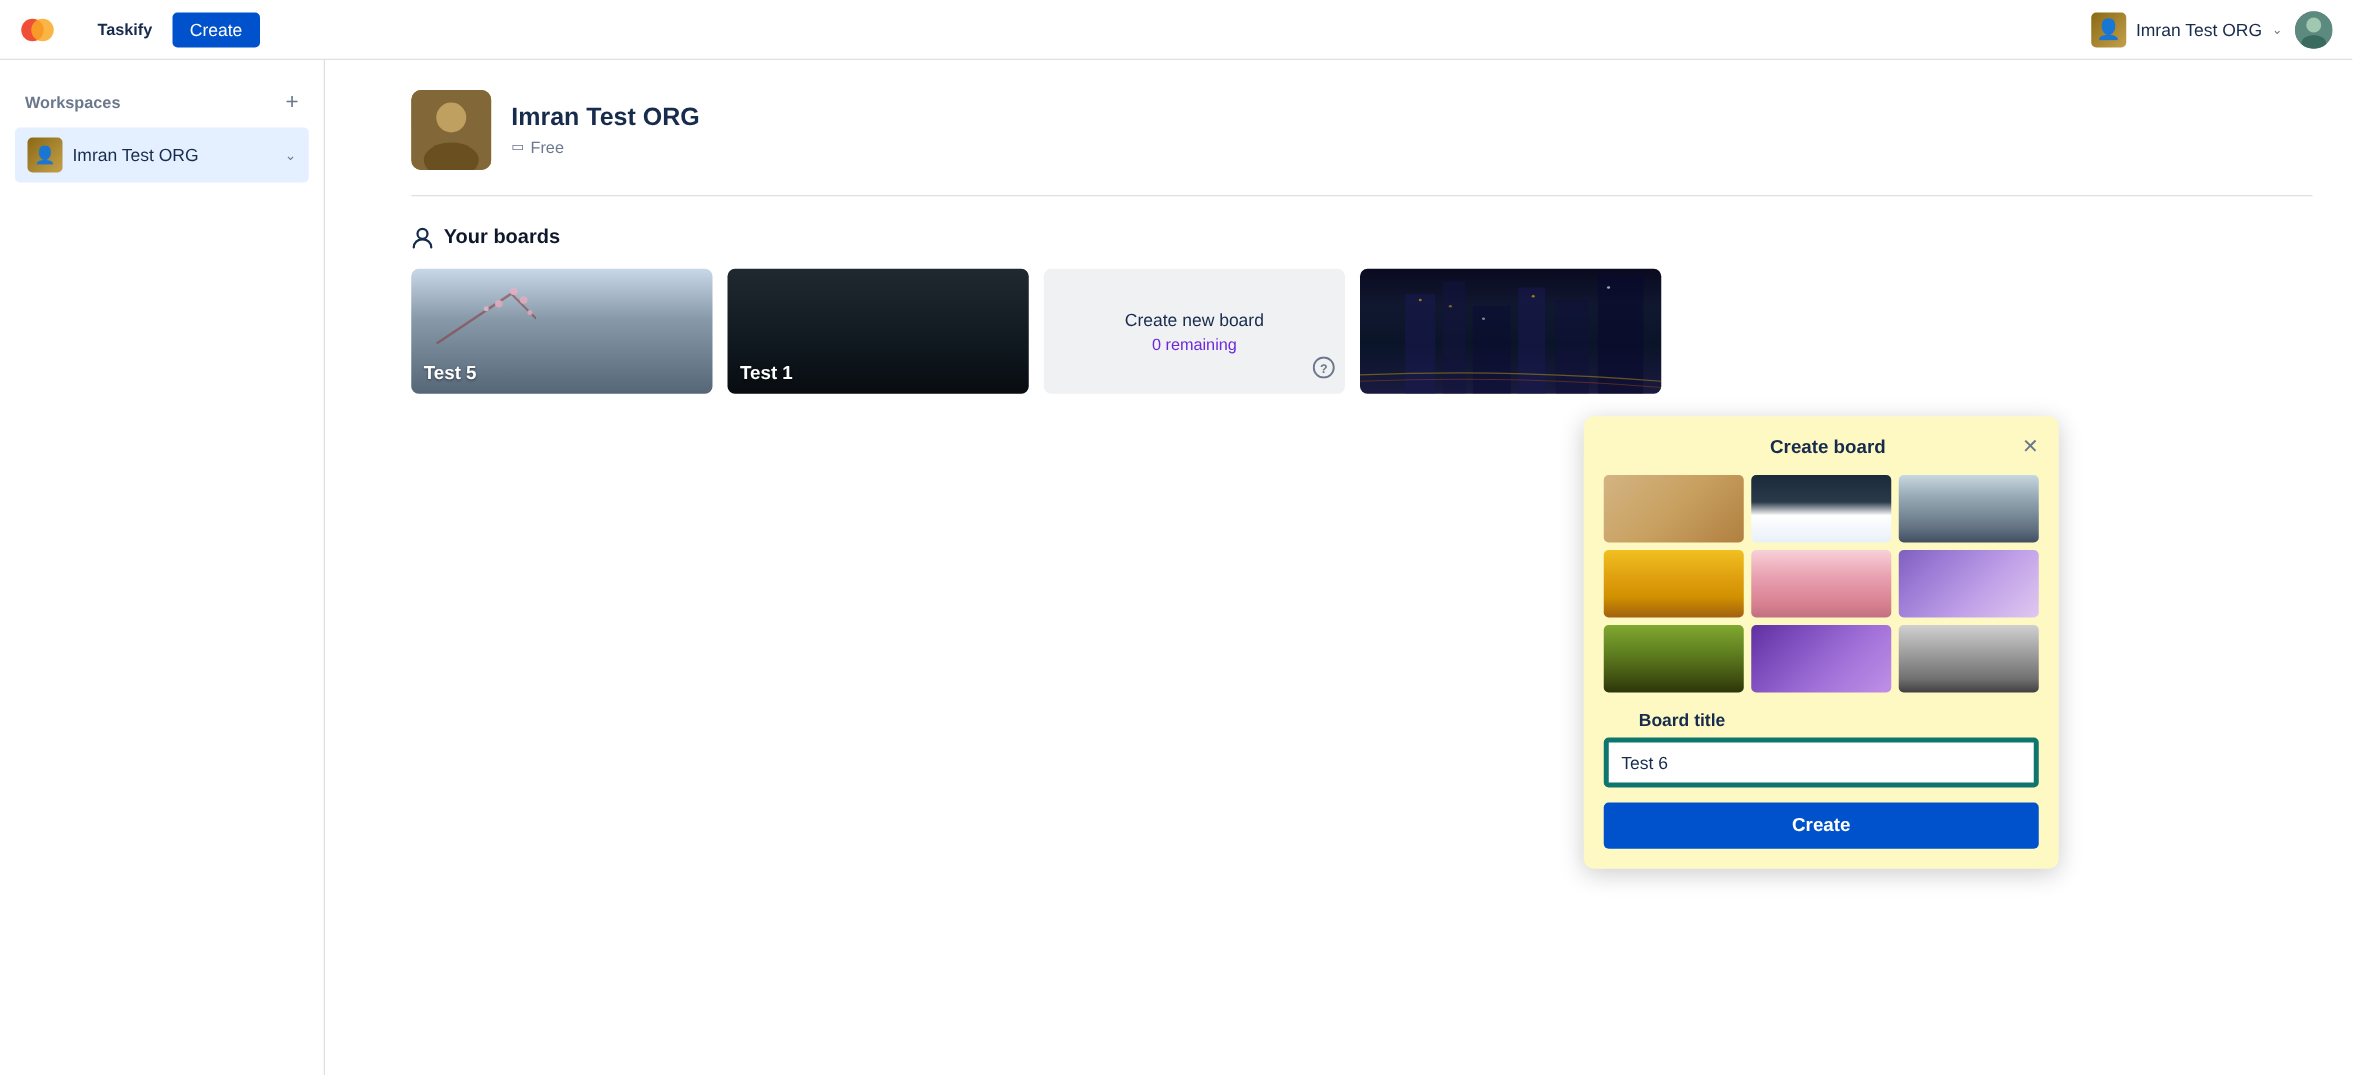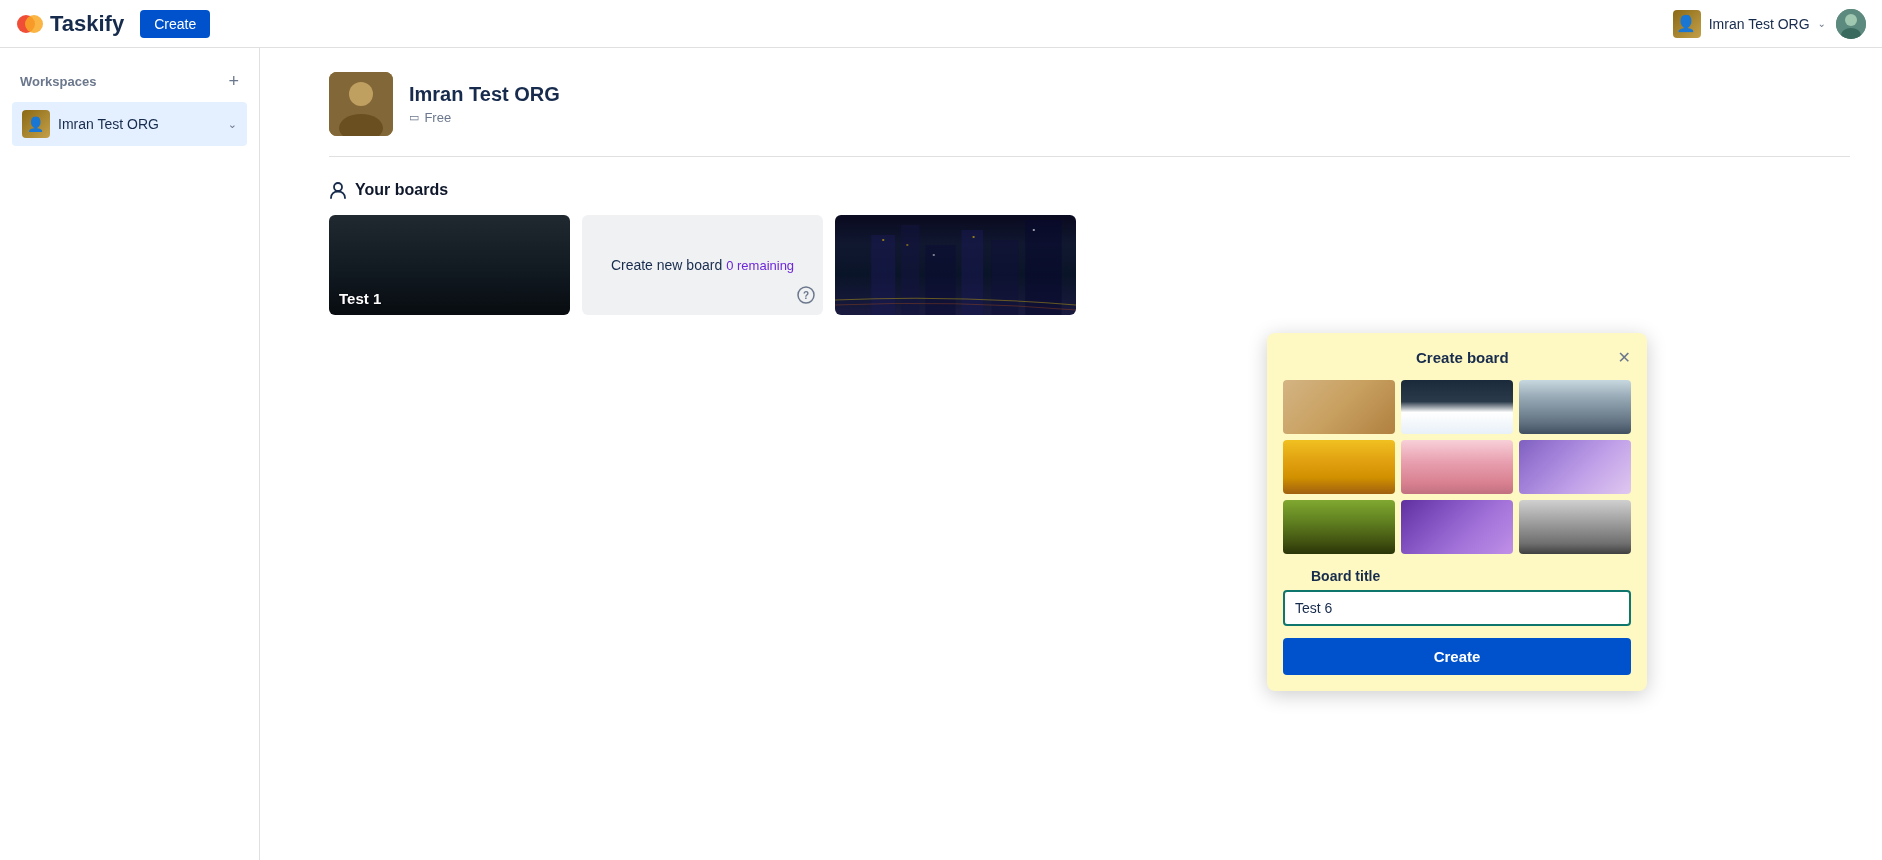--- a/index.html
+++ b/index.html
@@ -20,23 +20,24 @@
       display: flex;
       align-items: center;
       gap: 6px;
       margin-right: 16px;
     }
     .logo-icon {
       width: 28px;
       height: 28px;
     }
     .logo-text {
-      font-size: 22px;
+      font-size: 13px;
       font-weight: 700;
       color: #172b4d;
+      margin-left: 28px;
     }
     .header-create-btn {
       background: #0052cc;
       color: #fff;
       border: none;
       border-radius: 4px;
       padding: 6px 14px;
       font-size: 14px;
       font-weight: 500;
       cursor: pointer;
@@ -242,21 +243,21 @@
     }
 
     
     .create-board-card {
       width: 100%;
       height: 100px;
       border-radius: 6px;
       background: #f0f1f3;
       cursor: pointer;
       display: flex;
-      flex-direction: row;
+      flex-direction: column;
       align-items: center;
       justify-content: center;
       gap: 4px;
       position: relative;
     }
     .create-board-text {
       font-size: 14px;
       color: #172b4d;
       font-weight: 500;
     }
@@ -333,21 +334,21 @@
     .board-title-label {
       font-size: 14px;
       font-weight: 600;
       color: #172b4d;
       margin-bottom: 6px;
       padding-left: 28px;
     }
     .board-title-input {
       width: 100%;
       padding: 8px 10px;
-      border: 2px solid #0f766e;
+      border: 4px solid #0f766e;
       border-radius: 4px;
       font-size: 14px;
       color: #172b4d;
       outline: none;
       margin-bottom: 12px;
     }
 
     
     .popup-create-btn {
       width: 100%;
@@ -433,20 +434,35 @@
 
         <svg width="18" height="18" viewBox="0 0 18 18">
           <circle cx="9" cy="6" r="4" fill="none" stroke="#172b4d" stroke-width="1.8"></circle>
           <path d="M2 17c0-4 3-6.5 7-6.5s7 2.5 7 6.5" fill="none" stroke="#172b4d" stroke-width="1.8" stroke-linecap="round"></path>
         </svg>
         <span>Your boards</span>
       </div>
 
       <div class="boards-grid">
 
+        <div class="board-card bg-test5">
+          <div class="board-card-bg">
+
+            <svg style="position:absolute;top:10px;left:20px;opacity:0.6" width="80" height="50" viewBox="0 0 80 50">
+              <line x1="0" y1="50" x2="60" y2="10" stroke="#8b4040" stroke-width="2"></line>
+              <line x1="60" y1="10" x2="80" y2="30" stroke="#8b4040" stroke-width="1.5"></line>
+              <circle cx="62" cy="8" r="3" fill="#ffaabb"></circle>
+              <circle cx="70" cy="15" r="3" fill="#ffaabb"></circle>
+              <circle cx="50" cy="18" r="3" fill="#ffaabb"></circle>
+              <circle cx="75" cy="25" r="2" fill="#ffaabb"></circle>
+              <circle cx="40" cy="22" r="2" fill="#ffbbcc"></circle>
+            </svg>
+            <span class="board-card-title">Test 5</span>
+          </div>
+        </div>
 
 
         <div class="board-card bg-test1">
           <div class="board-card-bg">
             <span class="board-card-title">Test 1</span>
           </div>
         </div>
 
         <div class="create-board-card">
           <span class="create-board-text">Create new board</span>

